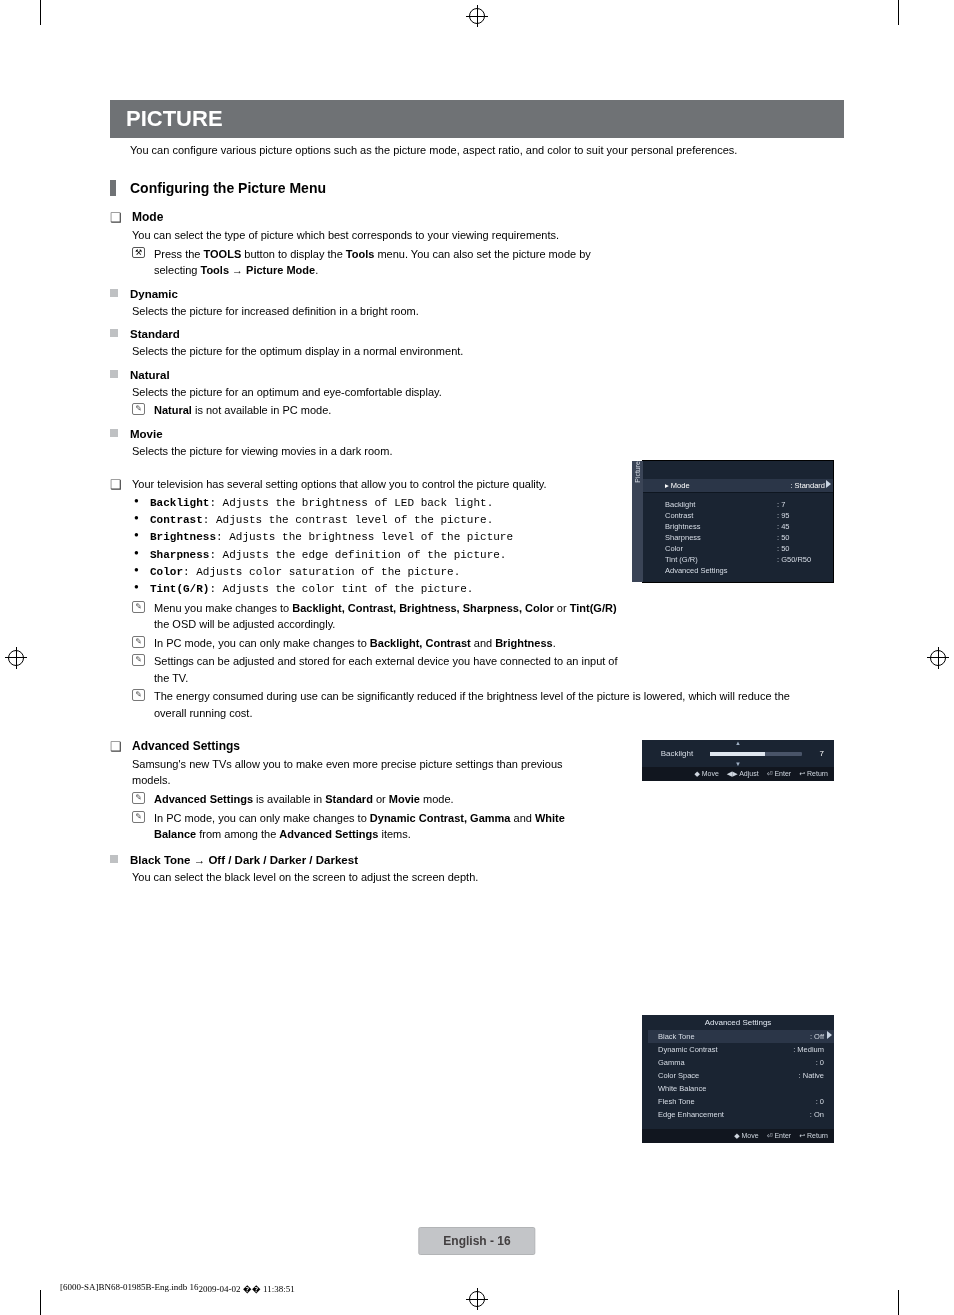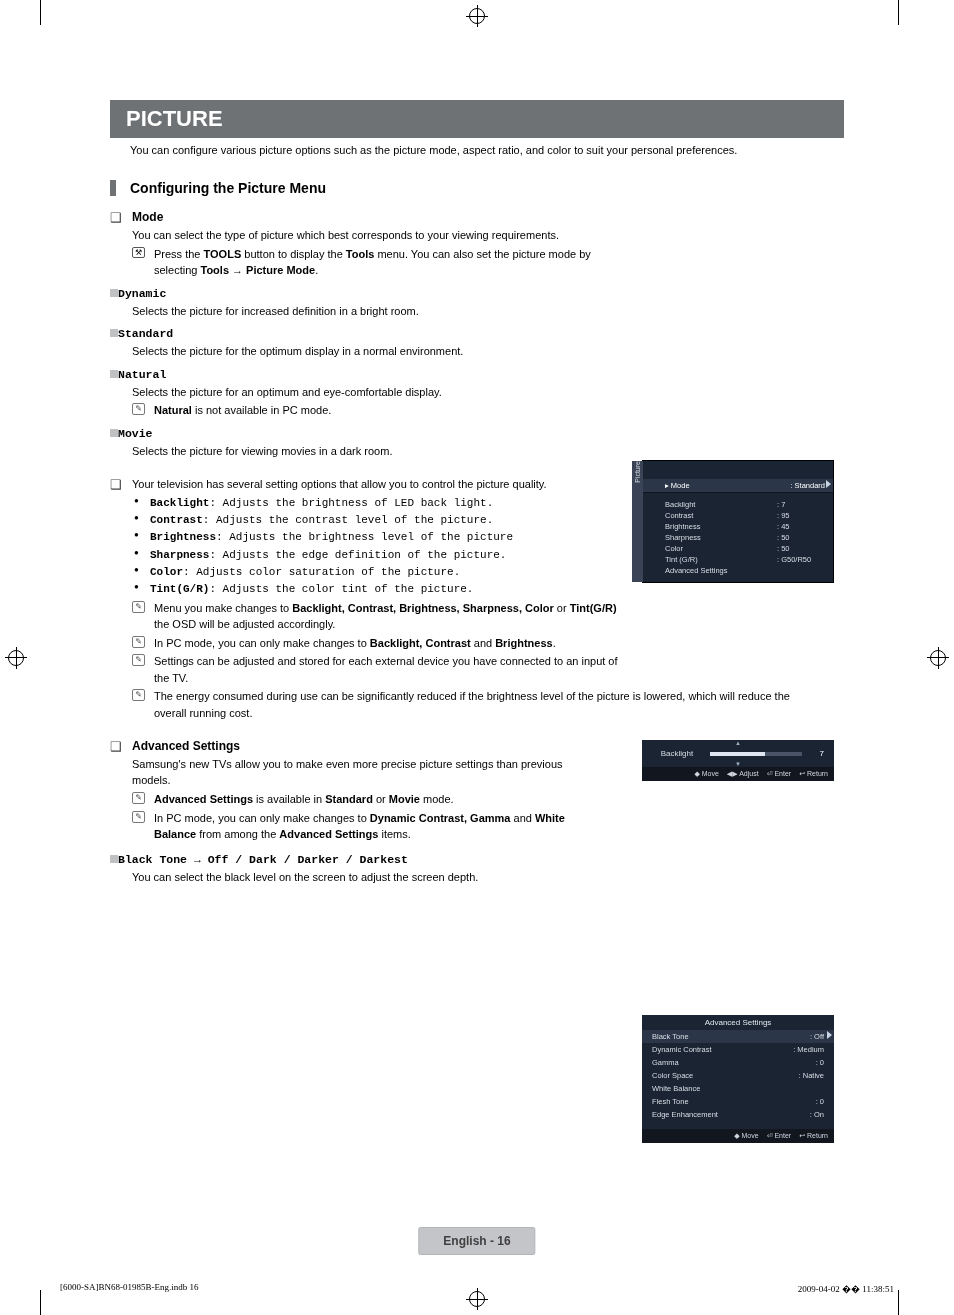--- a/index.html
+++ b/index.html
@@ -19,21 +19,21 @@
   .content { padding: 100px 70px 0 70px; position:relative;}
   .title-bar { background:#6f7275; color:#fff; font-size:22px; font-weight:bold; padding:6px 16px; margin-bottom:6px;}
   .intro { font-size:11px; margin-bottom:24px; margin-left:20px;}
   .section-head { display:flex; align-items:center; margin-bottom:14px; margin-top:8px;}
   .section-bar { width:6px; height:16px; background:#6f7275; margin-right:14px;}
   .section-title { font-size:14px; font-weight:bold;}
   .q-item { position:relative; padding-left:22px; margin-bottom:4px; margin-top:10px;}
   .q-mark { position:absolute; left:0; top:0; font-size:13px; color:#444;}
   .q-title { font-weight:bold; font-size:12px;}
   .body-text { font-size:11px; margin-left:22px; margin-bottom:2px; line-height:1.45;}
-  .sub-item { position:relative; padding-left:8px; margin-top:8px; margin-bottom:2px;font-family:Liberation Mono, monospace;}
+  .sub-item { position:relative; padding-left:20px; margin-top:8px; margin-bottom:2px;}
   .sq { position:absolute; left:0; top:2px; width:8px; height:8px; background:#bfc1c3;}
   .sub-title { font-weight:bold; font-size:11.5px;}
   .sub-desc { font-size:11px; margin-left:22px; line-height:1.5;}
   .note { position:relative; padding-left:22px; font-size:11px; line-height:1.5; margin-top:2px;}
   .note-icon { position:absolute; left:0; top:1px; width:13px; height:12px; border:1px solid #777; border-radius:2px; font-size:8px; text-align:center; line-height:10px; color:#555;}
   .tools-line { position:relative; padding-left:22px; font-size:11px; line-height:1.5;}
   .tools-icon { position:absolute; left:0; top:1px; width:13px; height:11px; border:1px solid #555; border-radius:2px; font-size:8px; text-align:center; line-height:9px;}
   .bullet-list { margin-left:22px;font-family:Liberation Mono, monospace; }
   .bullet { position:relative; padding-left:18px; font-size:11px; line-height:1.55;}
   .bullet::before { content:"●"; position:absolute; left:2px; top:0; font-size:8px;}
@@ -48,26 +48,26 @@
   .osd-lead { background:#2b3648; padding:2px 8px 2px 22px; display:flex; justify-content:space-between; font-size:7.5px; border-bottom:1px solid #0e1620;}
   .osd-backlight { right:10px; top:530px; width:192px; background:#1a2432;}
   .osd-bl-row { display:flex; align-items:center; gap:8px; padding:3px 10px;}
   .osd-bl-label { font-size:8px; color:#d7dde6; width:50px; text-align:center;}
   .slider { flex:1; height:4px; background:#495468; position:relative; border-radius:1px;}
   .slider-fill { position:absolute; left:0; top:0; bottom:0; width:60%; background:#dfe6ef;}
   .slider-val { width:14px; text-align:right; font-size:8px;}
   .osd-foot { background:#11161f; font-size:7px; display:flex; justify-content:flex-end; gap:8px; padding:3px 6px; color:#cfd6df;}
   .osd-adv { right:10px; top:805px; width:192px; background:#1a2432;}
   .osd-adv-title { text-align:center; padding:3px 0; font-size:8px; color:#dfe6ef;}
-  .osd-adv-row { display:flex; justify-content:space-between; padding:2px 10px; font-size:7.5px; color:#d7dde6;}
+  .osd-adv-row { display:flex; justify-content:space-between; padding:2px 10px; font-size:7.5px; color:#d7dde6;margin-left:6px;}
   .osd-adv-row.hl { background:#2b3648;}
   .left-col { width:510px;}
   .two-col-wrap { position:relative; }
   .footer-bar { position:absolute; bottom:60px; left:50%; transform:translateX(-50%); background:#c3c5c8; color:#423f40; font-weight:bold; font-size:12px; padding:6px 24px; border:1px solid #b2b4b6; border-radius:2px;}
-  .footer-meta { position:absolute; bottom:20px; left:60px; right:60px; display:flex; justify-content:space-between; font-size:9px; font-family:"Times New Roman", serif;}
+  .footer-meta { position:absolute; bottom:20px; left:60px; right:60px; display:flex; font-size:9px; font-family:"Times New Roman", serif;}
   .arrow-tri { position:absolute; right:2px; top:1px; width:0; height:0; border-top:4px solid transparent; border-bottom:4px solid transparent; border-left:5px solid #c8d4e2;}
   .caret { font-size:6px; text-align:center; color:#9fb0c4;}
   .nested { margin-left:22px;}
   b { font-weight:bold;}
 </style>
 </head>
 <body>
 
 <div class="page">
   <div class="crop-top-left"></div>

